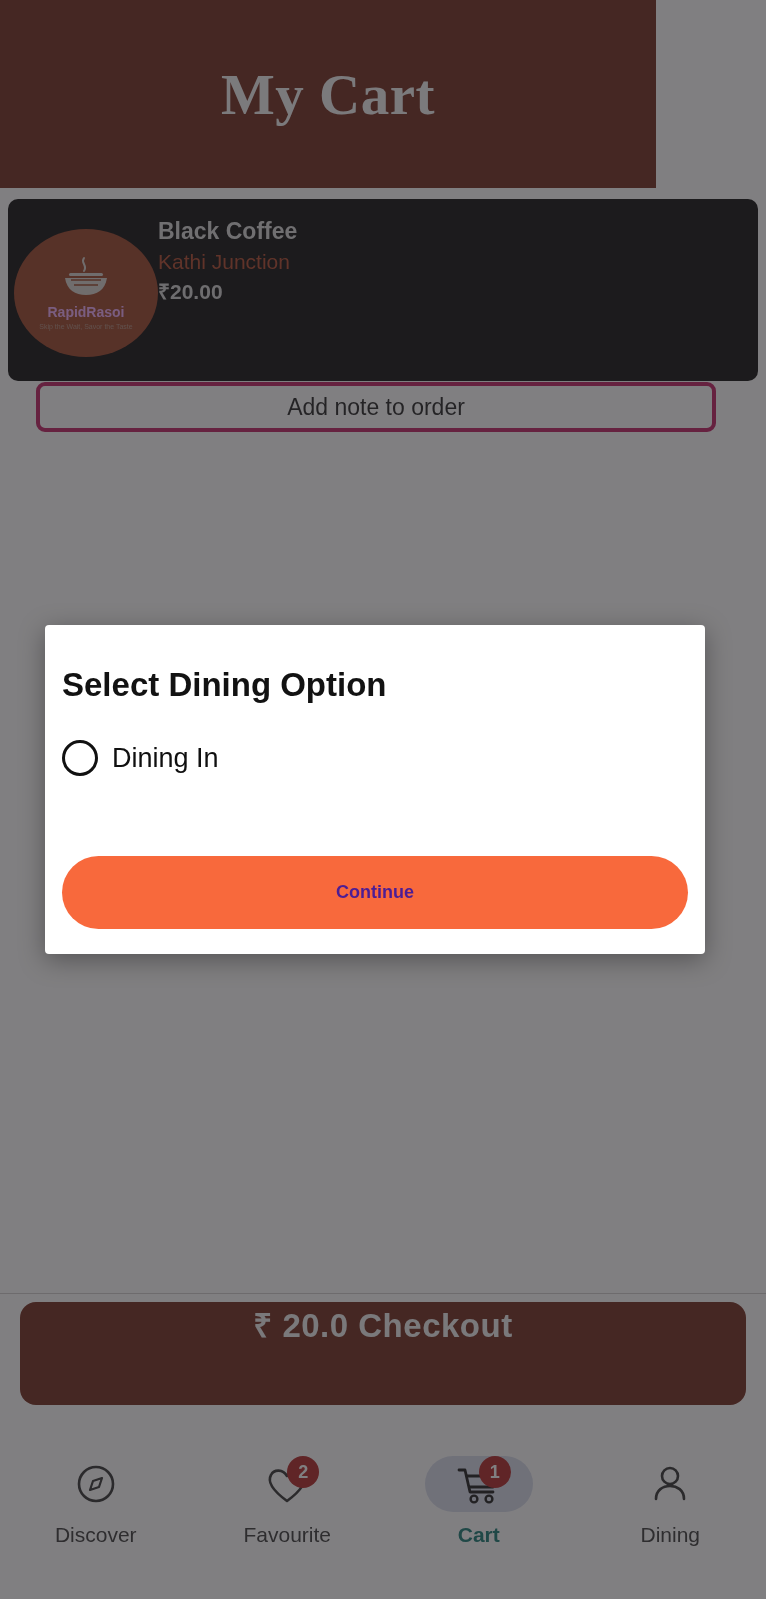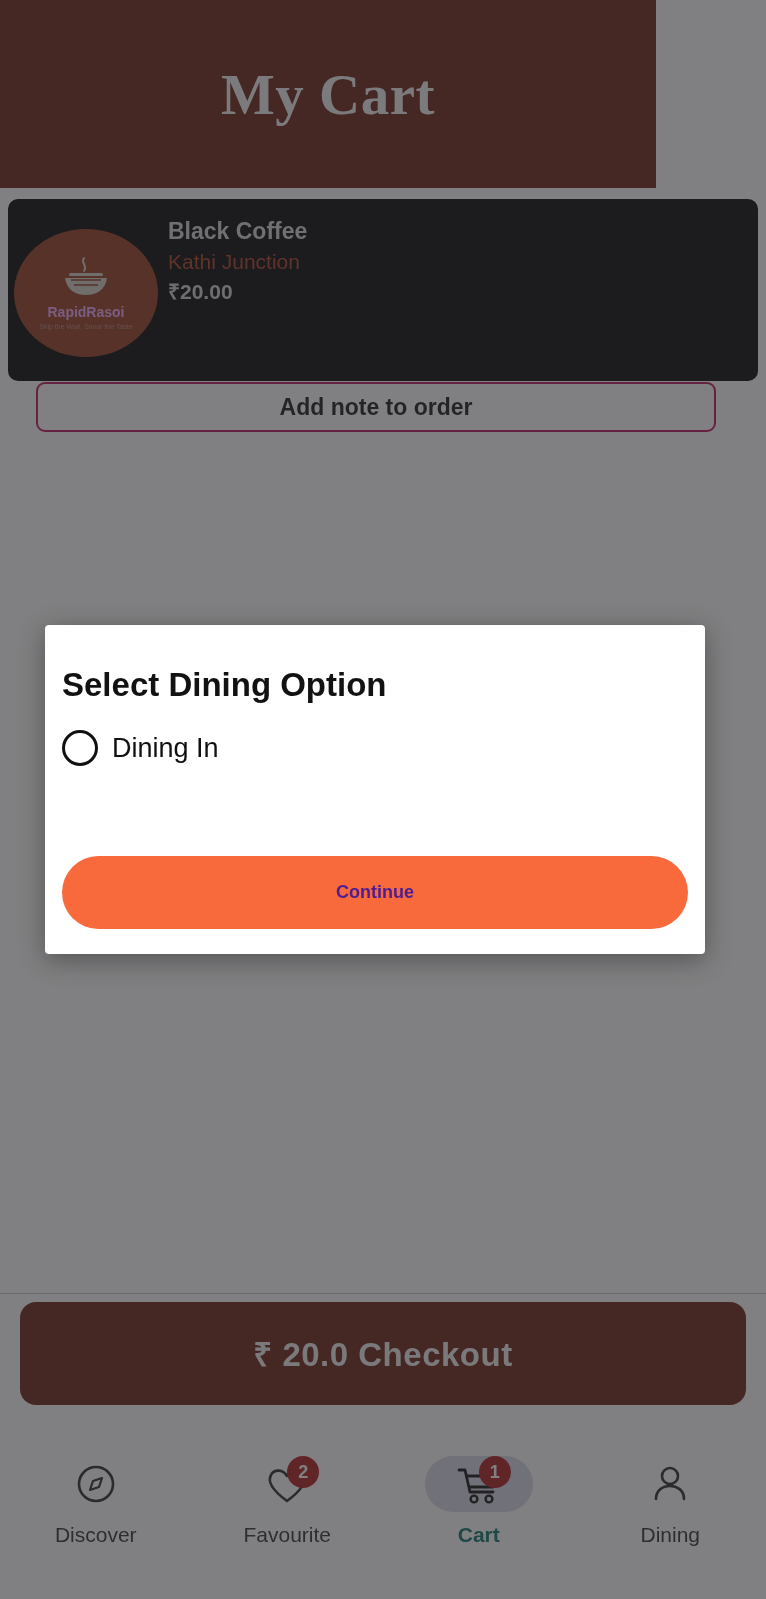--- a/index.html
+++ b/index.html
@@ -63,21 +63,21 @@
     line-height: 1;
     margin-top: 5px;
   }
   .logo-tag {
     font-size: 7px;
     color: #b08b7c;
     margin-top: 4px;
     white-space: nowrap;
   }
 
-  .cart-info { position: absolute; left: 160px; top: 18px; }
+  .cart-info { position: absolute; left: 150px; top: 18px; }
   .item-name {
     font-size: 23px;
     font-weight: bold;
     color: #d7d7d7;
     line-height: 1.25;
   }
   .item-restaurant {
     font-size: 21px;
     color: #b04325;
     line-height: 1.3;
@@ -89,48 +89,46 @@
     color: #d2d2d2;
     line-height: 1.3;
     margin-top: 3px;
   }
 
   
   .note-field {
     position: absolute;
     left: 36px; top: 382px;
     width: 680px; height: 50px;
-    border: 2px solid #be185d;
+    border: 4px solid #be185d;
     border-radius: 9px;
     display: flex;
     align-items: center;
     justify-content: center;
     background: transparent;
-    font-weight: bold;
   }
   .note-text {
     font-size: 23px;
     color: #1b1b1b;
   }
 
   
   .checkout-sep {
     position: absolute;
     left: 0; top: 1293px;
     width: 766px; height: 1px;
     background: #d0cdcd;
   }
   .checkout-btn {
     position: absolute;
     left: 20px; top: 1302px;
     width: 726px; height: 103px;
     border-radius: 16px;
     background: #6d2314;
     display: flex;
-    align-items: center;
     justify-content: center;
     border: none;
   }
   .checkout-label {
     font-size: 33px;
     font-weight: bold;
     color: #f0f0f0;
     letter-spacing: 0.5px;
   }
 
@@ -202,21 +200,21 @@
   .dialog-title {
     font-size: 33px;
     font-weight: bold;
     color: #121212;
     margin: 13px 0 0 17px;
   }
   .option-row {
     display: flex;
     align-items: center;
     gap: 14px;
-    margin-top: 26px;
+    margin-top: 36px;
     padding-left: 17px;
   }
   .option-row.second { margin-top: 38px; }
   .radio {
     width: 36px; height: 36px;
     border-radius: 50%;
     border: 3px solid #111111;
     flex: none;
     display: flex;
     align-items: center;

